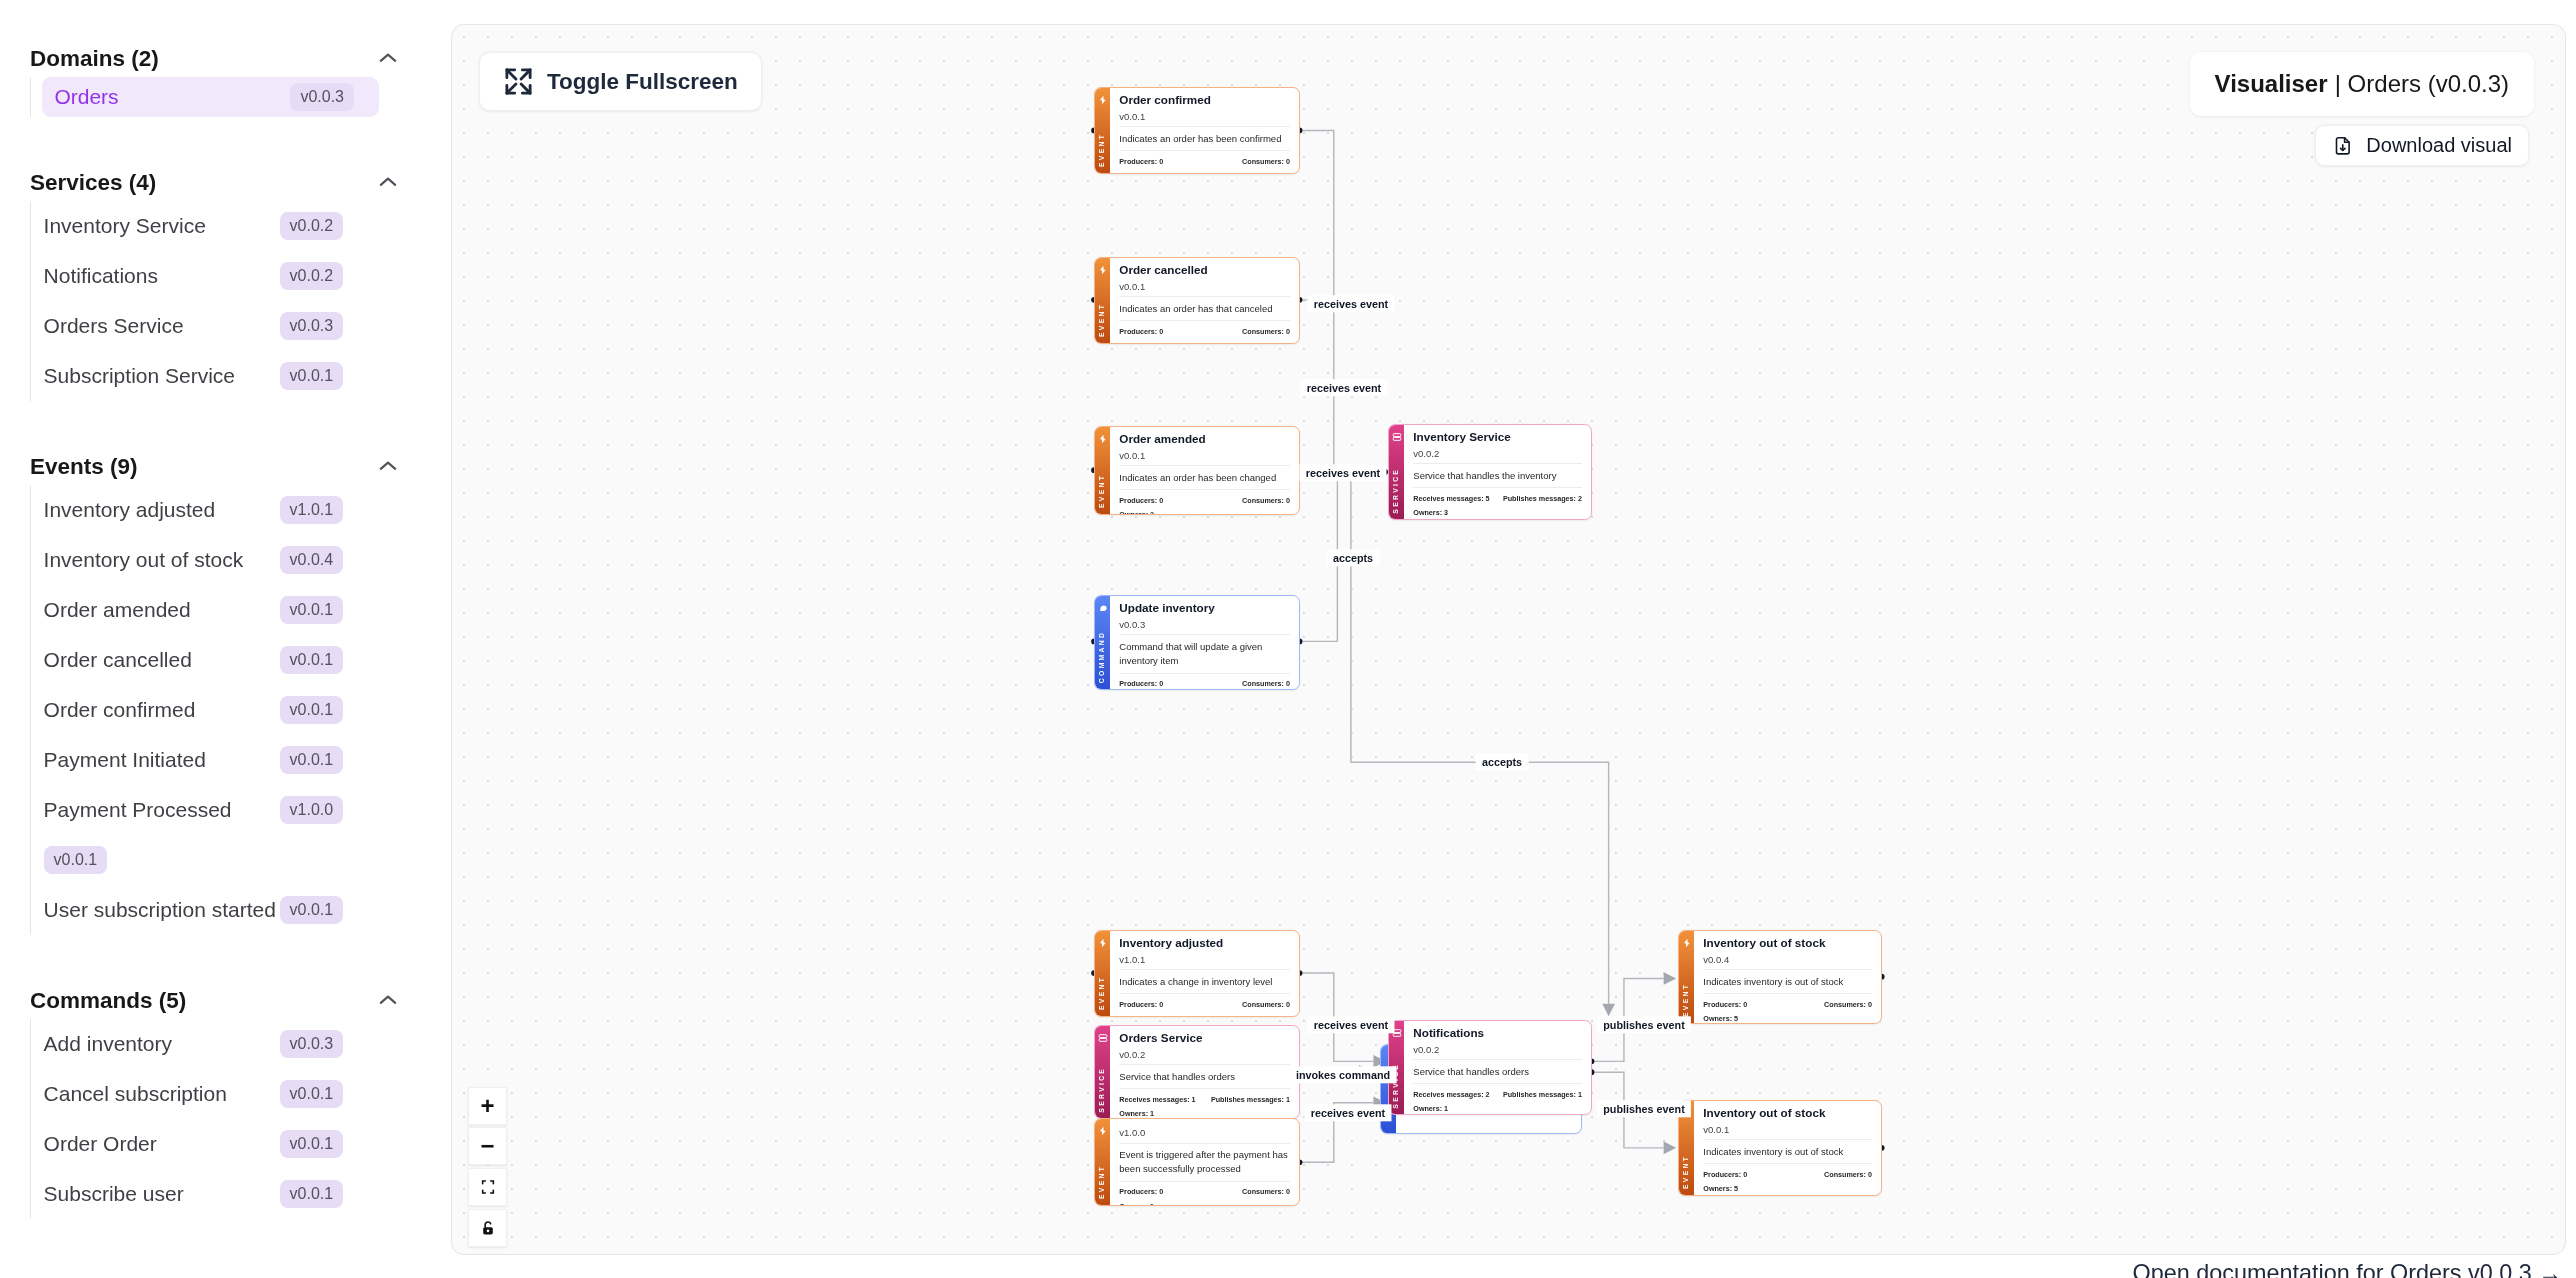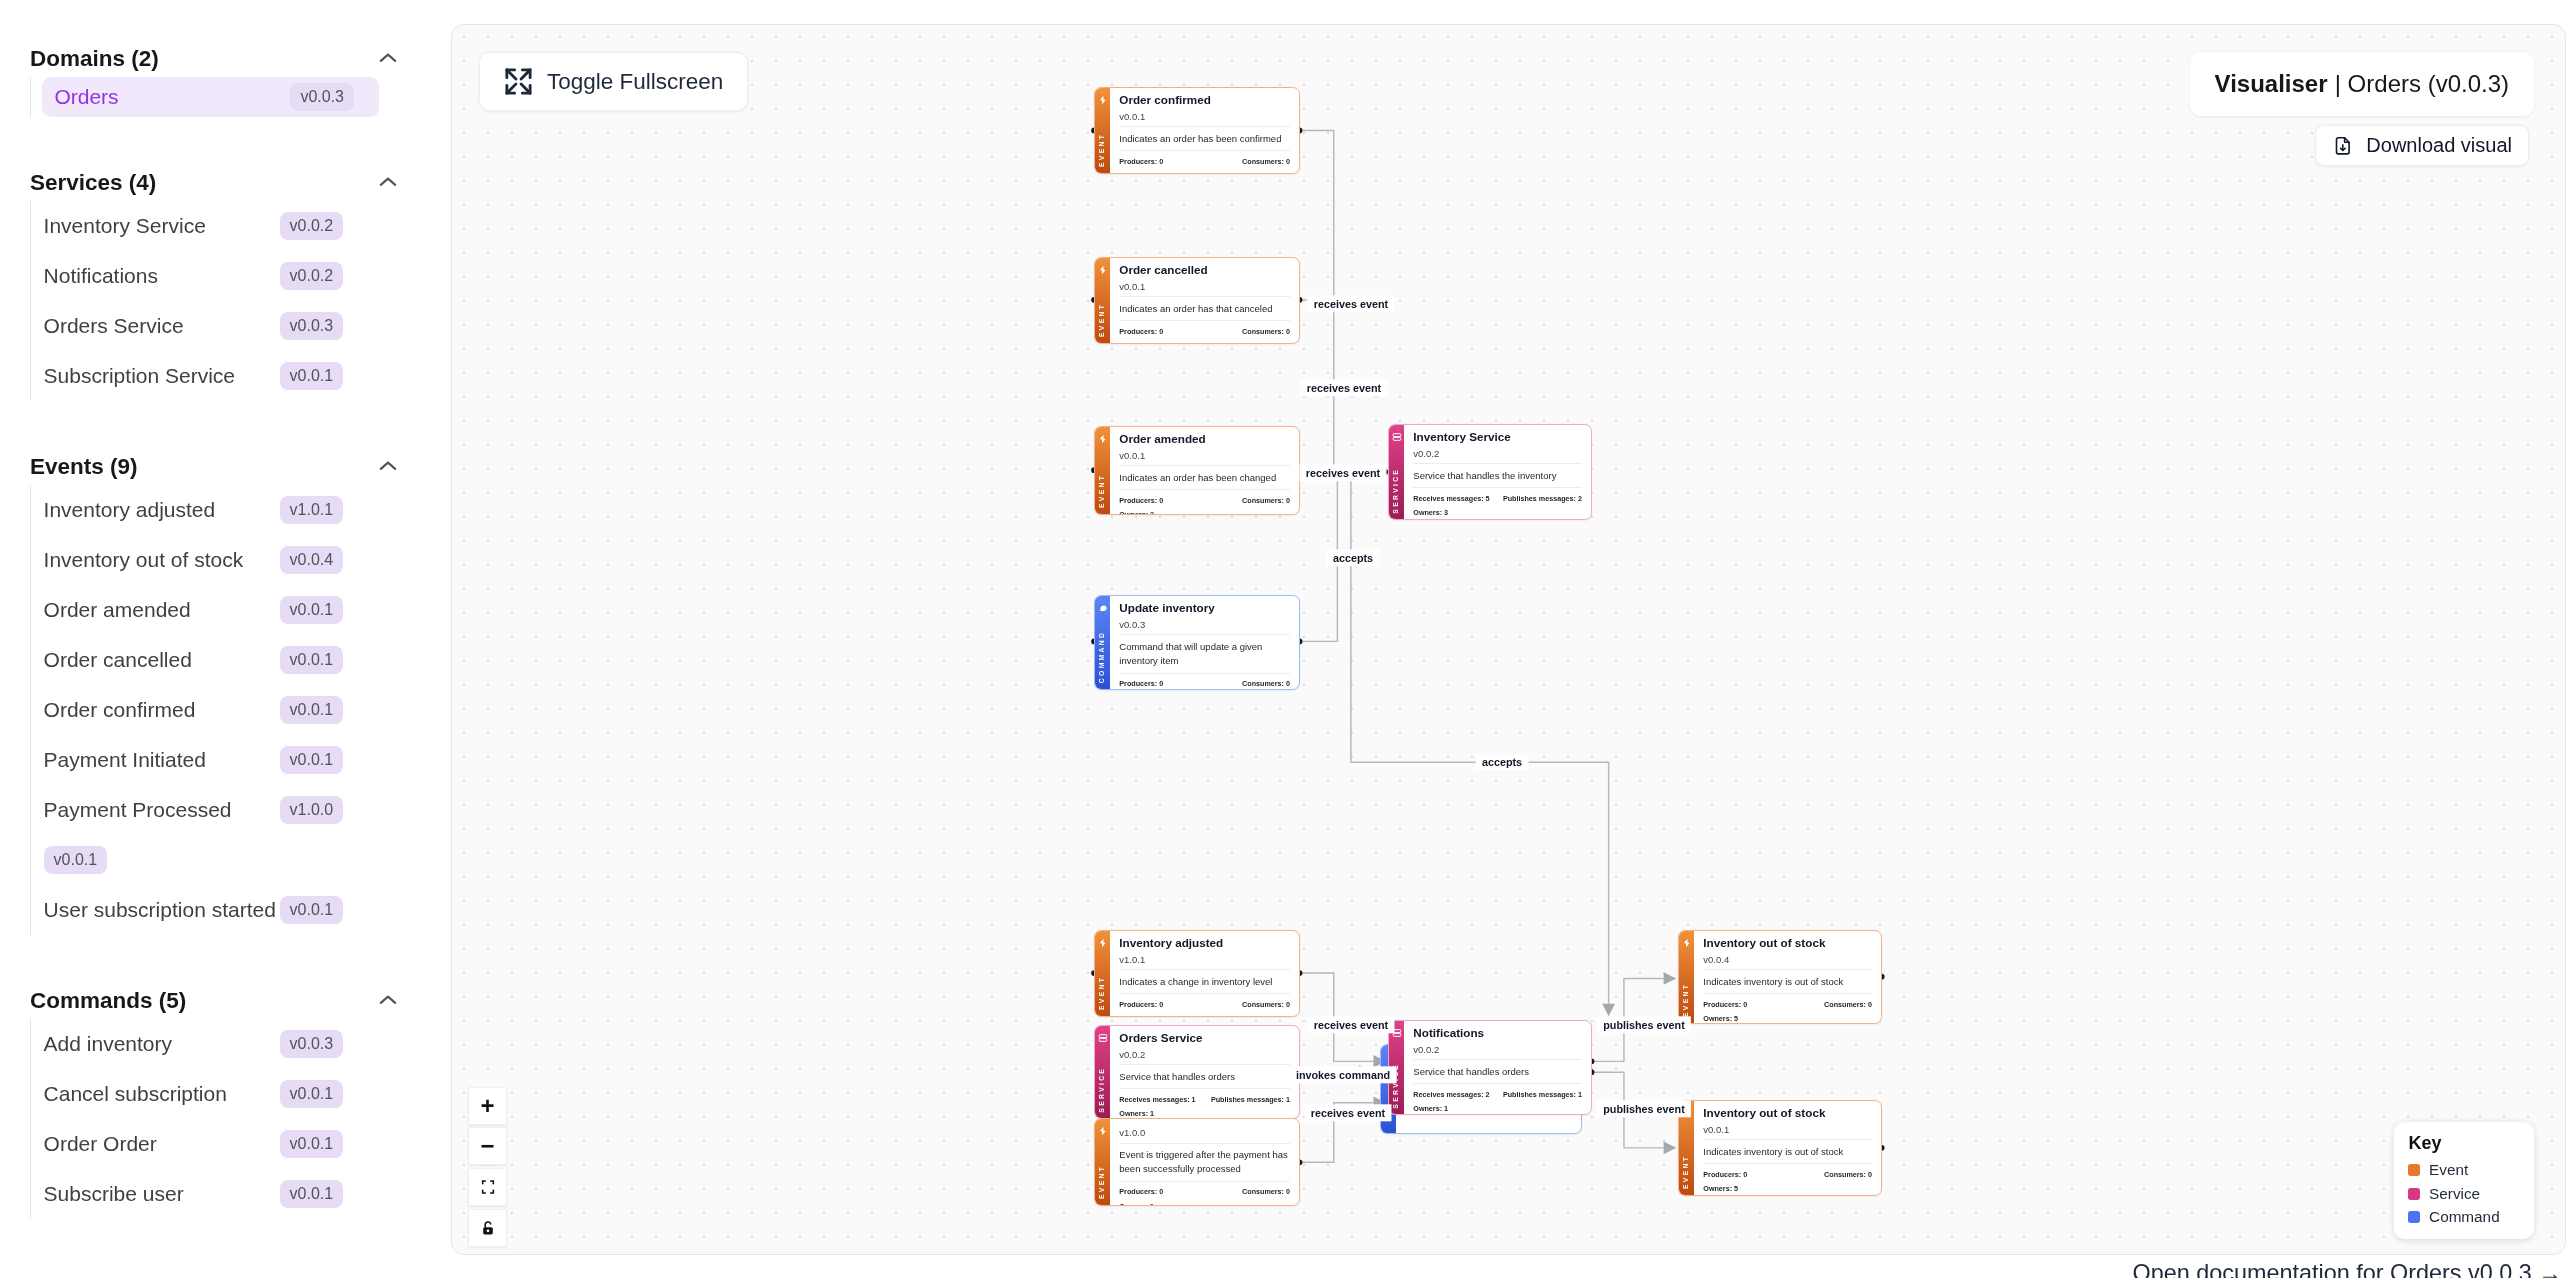--- a/index.html
+++ b/index.html
@@ -21,21 +21,21 @@
   .badge{background:#e7dcf6;color:#52525b;font-size:16px;line-height:16px;padding:6.3px 10px;border-radius:8px;white-space:nowrap;}
   .sb-fade{position:absolute;left:0;bottom:0;width:451px;height:50px;background:linear-gradient(180deg,rgba(255,255,255,0),rgba(255,255,255,.9));pointer-events:none;}
   
   .canvas{
     position:absolute;left:451px;top:24px;width:2115px;height:1231px;box-sizing:border-box;
     background-color:#fafafa;border:0.9px solid #e5e5e8;border-radius:12.6px;
     background-image:radial-gradient(circle,#d9d9de 1.2px,transparent 1.3px);
     background-size:24px 24px;overflow:hidden;
   }
   .btn{background:#fff;border:0.9px solid #efefef;box-shadow:0 0.9px 2.7px rgba(0,0,0,.07);display:flex;align-items:center;gap:12.6px;cursor:pointer;}
-  .fs-btn{position:absolute;left:27px;top:27px;height:59px;padding:0 23.4px;border-radius:10.8px;font-size:22.5px;font-weight:400;color:#1e293b;}
+  .fs-btn{position:absolute;left:27px;top:27px;height:59px;padding:0 23.4px;border-radius:10.8px;font-size:22.5px;font-weight:700;color:#1e293b;}
   .title-card{position:absolute;right:31px;top:27px;height:64px;padding:0 25px;border-radius:10.8px;background:#fff;box-shadow:0 0.9px 2.7px rgba(0,0,0,.07);display:flex;align-items:center;font-size:24px;color:#18181b;white-space:nowrap;}
   .title-card b{font-weight:700;margin-right:7.2px;}
   .dl-btn{position:absolute;right:36px;top:100px;height:41px;padding:0 16px;border-radius:9px;font-size:20px;font-weight:400;color:#111827;}
   
   .node{position:absolute;display:flex;background:#fff;border:0.9px solid;border-radius:7.2px;box-shadow:0 0.9px 1.8px rgba(0,0,0,.06);box-sizing:border-box;overflow:hidden;cursor:pointer;}
   .node.event{border-color:#f6b184;}
   .node.service{border-color:#f2a7c9;}
   .node.command{border-color:#9db9f7;}
   .strip{width:15.3px;flex:none;display:flex;flex-direction:column;align-items:center;padding:3.6px 0 3.6px;color:#fff;}
   .event .strip{background:linear-gradient(180deg,#f1913a,#bd4a10);}
@@ -463,37 +463,20 @@
   <button class="btn dl-btn">
     <svg width="21.6" height="21.6" viewBox="0 0 24 24" fill="none" stroke="#111827" stroke-width="1.8" stroke-linecap="round" stroke-linejoin="round">
       <path d="M14 3H7a2 2 0 0 0-2 2v14a2 2 0 0 0 2 2h10a2 2 0 0 0 2-2V8z"></path>
       <path d="M14 3v5h5"></path>
         <path d="M12 11v6"></path>
         <path d="M9.5 14.8 12 17.2l2.5-2.4"></path>
     </svg>
     <span>Download visual</span>
   </button>
 
-  <div class="key-card">
-    <h3>Key</h3>
-    <div>
-        <div class="key-row">
-          <span class="key-swatch" style="background: rgb(232, 118, 44);"></span>
-          <span>Event</span>
-        </div>
-        <div class="key-row">
-          <span class="key-swatch" style="background: rgb(214, 58, 130);"></span>
-          <span>Service</span>
-        </div>
-        <div class="key-row">
-          <span class="key-swatch" style="background: rgb(76, 116, 240);"></span>
-          <span>Command</span>
-        </div>
-      </div>
-  </div>
 
   <div class="zoom-panel">
     <div class="zoom-btn">+</div>
     <div class="zoom-btn">−</div>
     <div class="zoom-btn">
       <svg width="16" height="16" viewBox="0 0 24 24" fill="none" stroke="#111" stroke-width="2.4" stroke-linecap="round">
         <path d="M8 3H4v4"></path>
           <path d="M16 3h4v4"></path>
           <path d="M8 21H4v-4"></path>
           <path d="M16 21h4v-4"></path>

